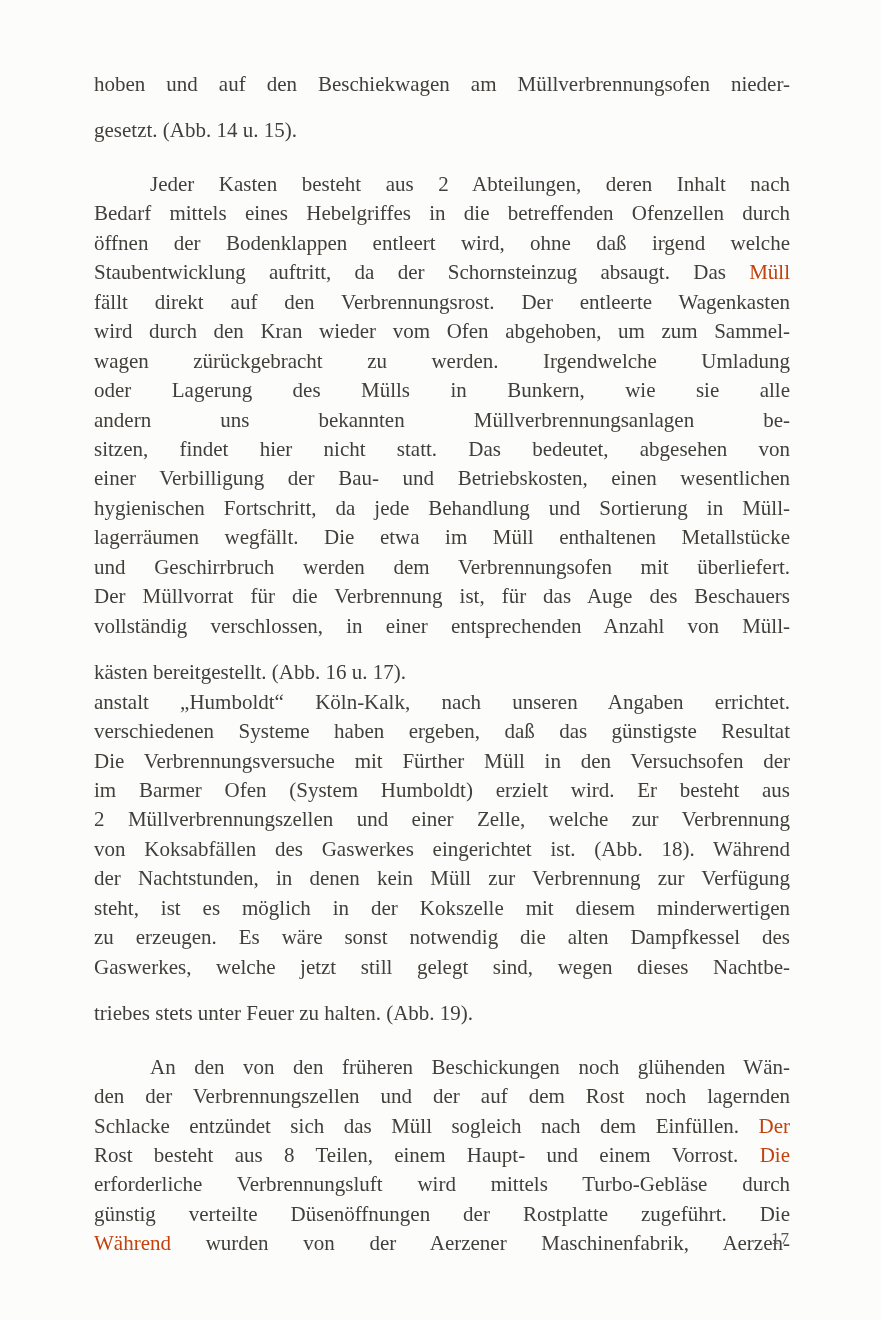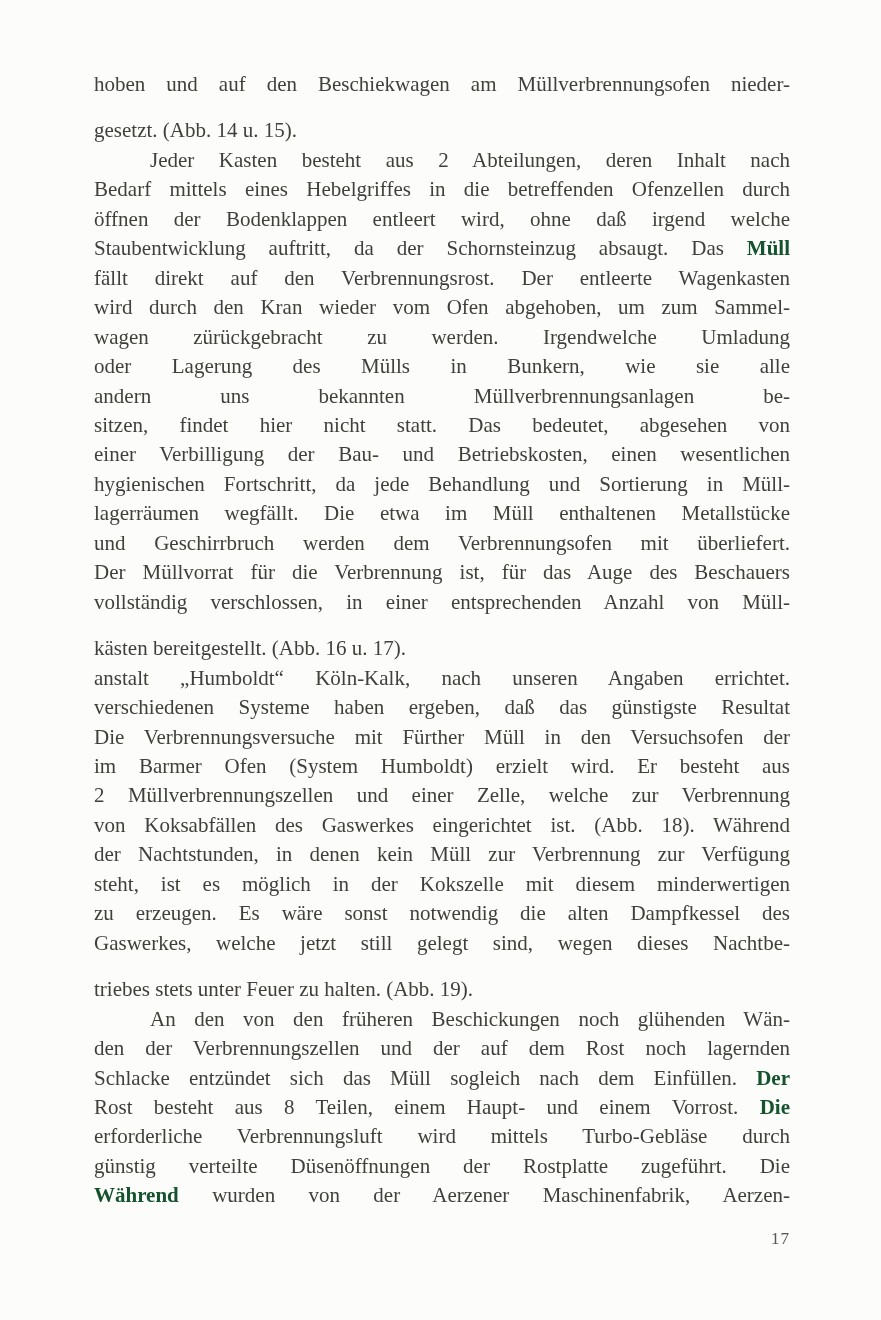--- a/index.html
+++ b/index.html
@@ -29,23 +29,23 @@
   .line {
     text-align: justify;
     text-align-last: justify;
     -moz-text-align-last: justify;
   }
   .line.last {
     text-align-last: left;
     margin-top: 17px;
     -moz-text-align-last: left;
   }
-  .line.indent { text-indent: 56px; }
+  .line.indent { text-indent: 56px; margin-top: 24px; }
   .seg-normal { font-weight: normal; }
-  .seg-bold { font-weight: bold; color: #14532d; }
+  .seg-bold { font-weight: normal; color: #c2410c; }
   .page-number {
     position: absolute;
     left: 94px;
     top: 1229px;
     width: 696px;
     text-align: right;
     font-size: 17px;
     letter-spacing: 1px;
     color: #57554f;
   }

